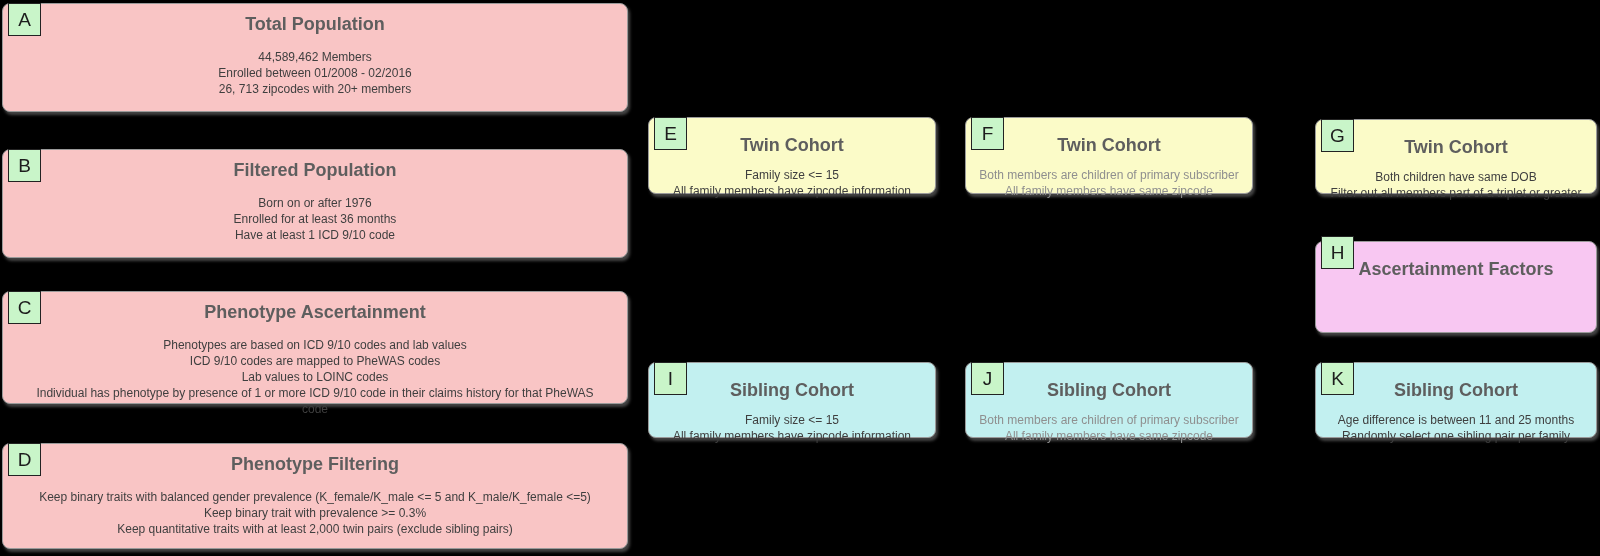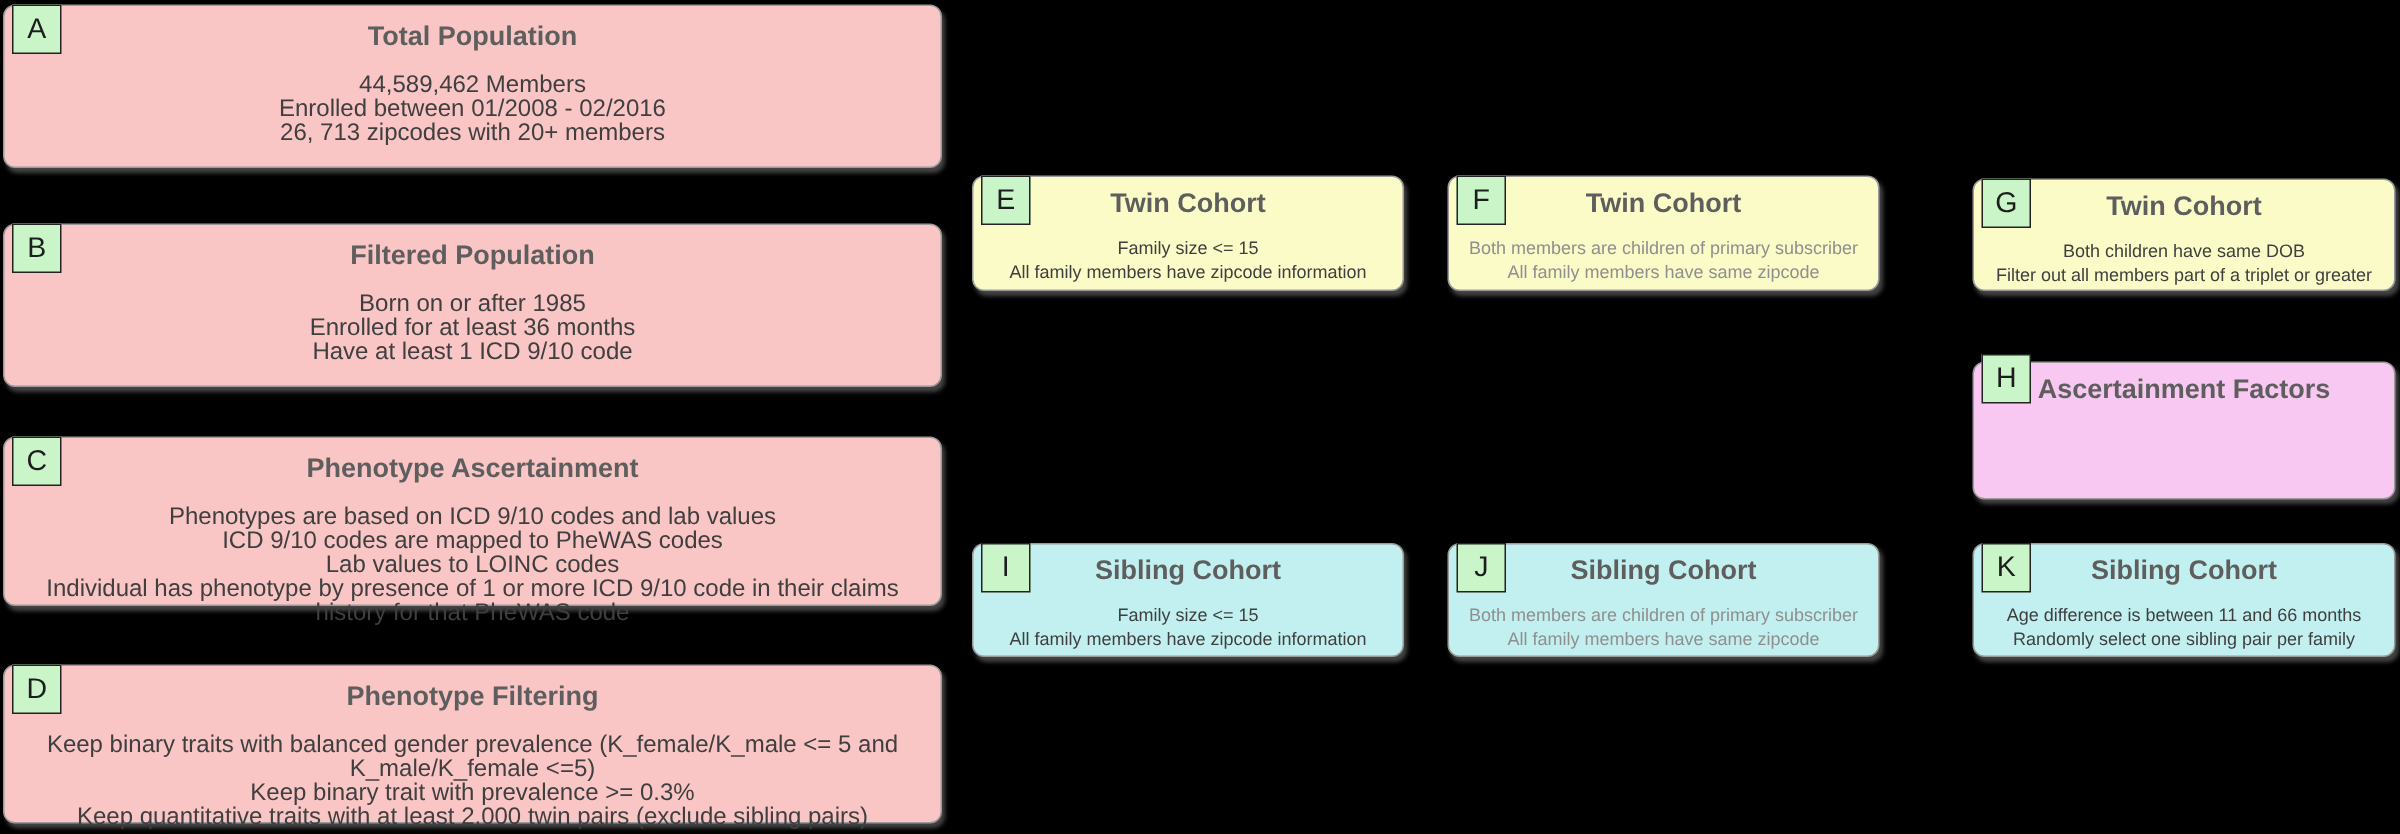--- a/index.html
+++ b/index.html
@@ -36,27 +36,27 @@
   }
   .node-title{
     margin-top:10px;
     font-size:18px;
     font-weight:bold;
     color:#5E5E5E;
     position:relative;z-index:1;
   }
   .node-body{
     position:relative;z-index:1;
-    font-size:16px;
+    font-size:12px;
     color:#3F3F3F;
     line-height:16px;
     padding:0 20px;
   }
   .big .node-title{margin-bottom:14px;}
-  .small .node-title{margin-top:7px;margin-bottom:11px;}
+  .small .node-title{margin-top:17px;margin-bottom:11px;}
   .small .node-body{font-size:12px;padding:0 4px;}
   .small .node-line{white-space:nowrap;}
   .muted .node-body{color:#8F8F8F;}
   .wrap .node-line{white-space:normal;}
   .wrap .node-body{padding:0 10px;}
   .wrap .node-title{margin-bottom:6px;}
   .wrap .node-label{top:-6px;}
 
   
   #box-a{left:2px;top:3px;width:626px;height:109px;}
@@ -81,21 +81,21 @@
     <div class="node-line">44,589,462 Members</div>
     <div class="node-line">Enrolled between 01/2008 - 02/2016</div>
     <div class="node-line">26, 713 zipcodes with 20+ members</div>
   </div>
 </div>
 
 <div id="box-b" class="node pink big">
   <div class="node-label">B</div>
   <div class="node-title">Filtered Population</div>
   <div class="node-body">
-    <div class="node-line">Born on or after 1985</div>
+    <div class="node-line">Born on or after 1976</div>
     <div class="node-line">Enrolled for at least 36 months</div>
     <div class="node-line">Have at least 1 ICD 9/10 code</div>
   </div>
 </div>
 
 <div id="box-c" class="node pink big">
   <div class="node-label">C</div>
   <div class="node-title">Phenotype Ascertainment</div>
   <div class="node-body">
     <div class="node-line">Phenotypes are based on ICD 9/10 codes and lab values</div>
@@ -162,16 +162,16 @@
   <div class="node-body">
     <div class="node-line">Both members are children of primary subscriber</div>
     <div class="node-line">All family members have same zipcode</div>
   </div>
 </div>
 
 <div id="box-k" class="node cyan small">
   <div class="node-label">K</div>
   <div class="node-title">Sibling Cohort</div>
   <div class="node-body">
-    <div class="node-line">Age difference is between 11 and 66 months</div>
+    <div class="node-line">Age difference is between 11 and 25 months</div>
     <div class="node-line">Randomly select one sibling pair per family</div>
   </div>
 </div>
 
 </body></html>

